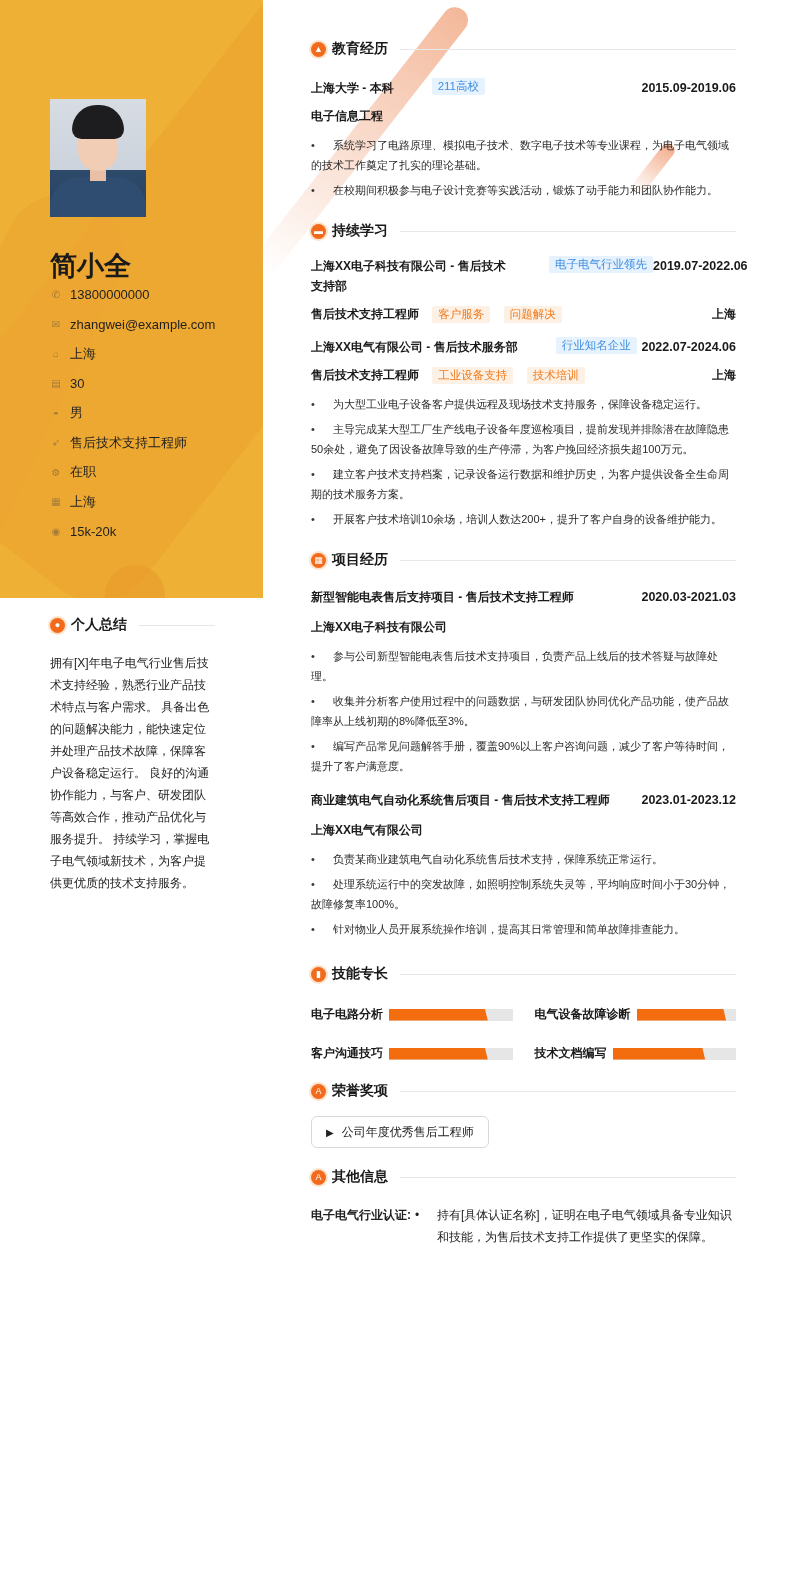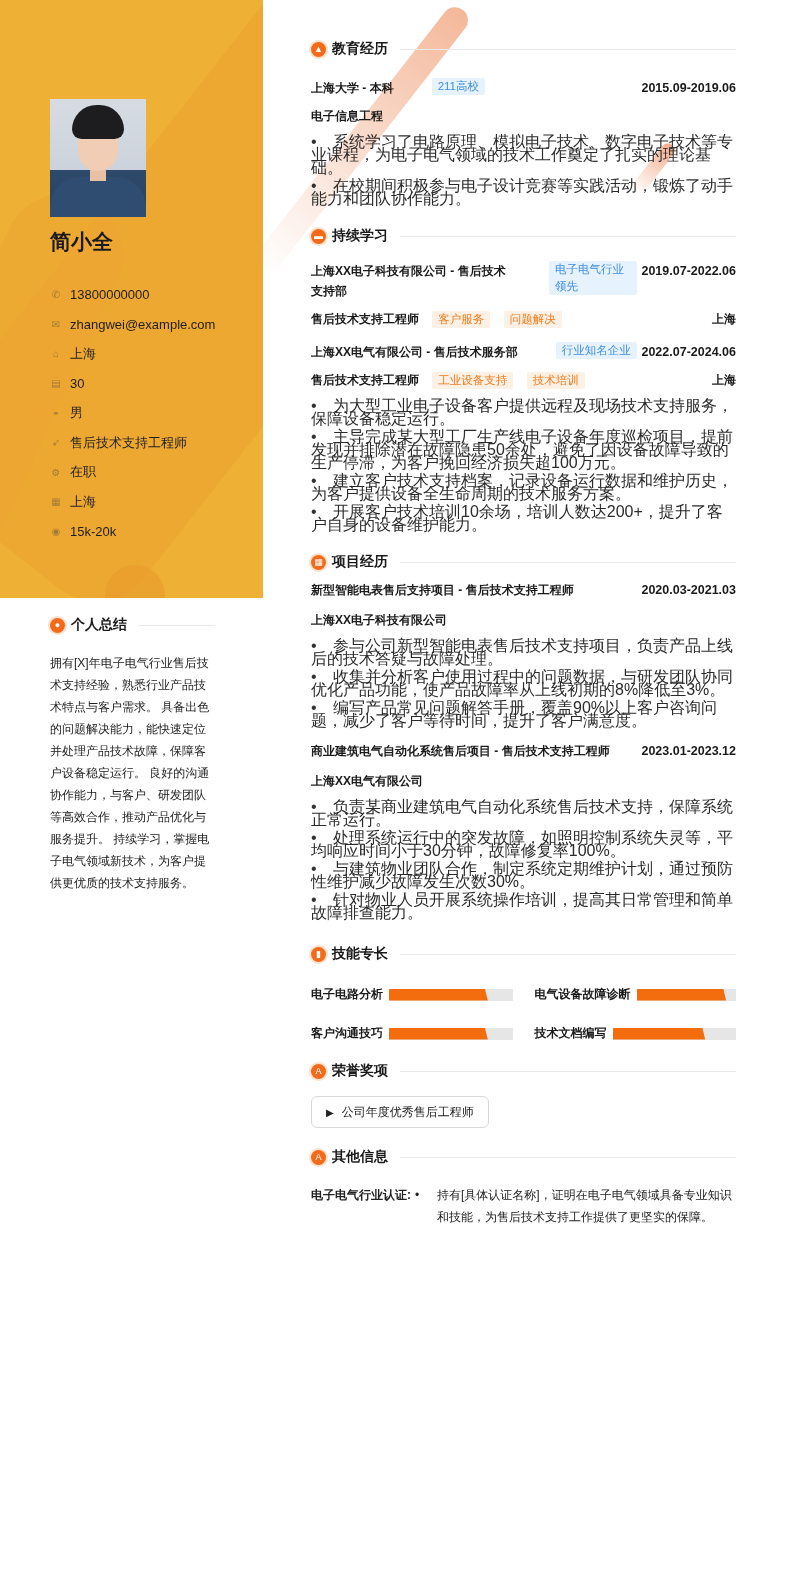--- a/index.html
+++ b/index.html
@@ -16,21 +16,21 @@
   .left-top .deco3 { position: absolute; left: 105px; top: 565px; width: 60px; height: 60px; background: #EA9B2C; border-radius: 50%; opacity: .6; }
   .photo {
     position: absolute; left: 50px; top: 99px; width: 96px; height: 118px;
     background: linear-gradient(#d7dce3 0%, #ccd3dc 60%, #2e4a6b 60%, #27415f 100%);
     overflow: hidden;
   }
   .photo .hair { position:absolute; left:22px; top:6px; width:52px; height:34px; background:#1d1d1f; border-radius: 26px 26px 10px 10px; }
   .photo .face { position:absolute; left:28px; top:20px; width:40px; height:52px; background:#f0cdb4; border-radius: 20px 20px 22px 22px; }
   .photo .neck { position:absolute; left:40px; top:66px; width:16px; height:16px; background:#e9c0a6; }
   .photo .shirt { position:absolute; left:0; top:78px; width:96px; height:40px; background:#2f4d70; border-radius: 30px 30px 0 0; }
-  .name { position: absolute; left: 50px; top: 228px; font-size: 21px; font-weight: bold; color: #1a1a1a; }
+  .name { position: absolute; left: 50px; top: 248px; font-size: 27px; font-weight: bold; color: #1a1a1a; }
   .info-list { position: absolute; left: 50px; top: 280px; }
   .info-item { display: flex; align-items: center; height: 29.6px; font-size: 13px; color: #1f1f1f; }
   .info-item .ic { width: 12px; height: 12px; margin-right: 8px; opacity: .45; display: inline-flex; align-items: center; justify-content: center; font-size: 10px; color: #444; }
 
   .summary { position: absolute; left: 50px; top: 616px; width: 165px; }
   .sec-head { display: flex; align-items: center; }
   .sec-icon { width: 15px; height: 15px; border-radius: 50%; background: #F26B1D; display: inline-flex; align-items: center; justify-content: center; color: #fff; font-size: 9px; margin-right: 6px; flex: none; box-shadow: 0 0 0 2px #fde2cc; }
   .sec-title { font-size: 14px; font-weight: bold; color: #1a1a1a; white-space: nowrap; }
   .sec-line { flex: 1; height: 1px; background: #e8e8e8; margin-left: 12px; }
   .summary-text { margin-top: 18px; font-size: 12px; line-height: 22px; color: #222; }
@@ -41,21 +41,21 @@
   .deco-stripe2 { position: absolute; left: 665px; top: 145px; width: 14px; height: 60px; border-radius: 7px; background: linear-gradient(to top, rgba(244,180,140,0) 0%, rgba(240,150,110,0.8) 100%); transform: rotate(38deg); transform-origin: top center; }
 
   .section { position: relative; margin-bottom: 20px; }
   .entry-head { display: flex; justify-content: space-between; align-items: flex-start; font-size: 12px; font-weight: bold; color: #1a1a1a; line-height: 20px; }
   .entry-left { display: flex; align-items: flex-start; gap: 28px; }
   .entry-date { white-space: nowrap; font-size: 12.5px; }
   .tag-blue { display: inline-block; background: #E6F2FD; color: #3F8FE0; font-weight: normal; padding: 0 6px; font-size: 11.5px; line-height: 17px; margin-left: 10px; border-radius: 2px; }
   .tag-orange { display: inline-block; background: #FDF0E4; color: #F07A1A; font-weight: normal; padding: 0 6px; font-size: 11.5px; line-height: 17px; margin-left: 10px; border-radius: 2px; }
   .sub { font-size: 12px; font-weight: bold; margin-top: 10px; color: #1a1a1a; display: flex; justify-content: space-between; }
   ul.bullets { list-style: none; margin-top: 10px; }
-  ul.bullets li { font-size: 16px; line-height: 13px; color: #2a2a2a; margin-bottom: 5px; position: relative; padding-left: 0; text-indent: 0; }
+  ul.bullets li { font-size: 11px; line-height: 20px; color: #2a2a2a; margin-bottom: 5px; position: relative; padding-left: 0; text-indent: 0; }
   ul.bullets li::before { content: "•"; display: inline-block; width: 22px; color: #333; }
 
   .skills { display: grid; grid-template-columns: 1fr 1fr; column-gap: 14px; row-gap: 14px; margin-top: 23px; gap: 22px; }
   .skill { display: flex; align-items: center; font-size: 12px; font-weight: bold; color: #1a1a1a; }
   .skill .bar { flex: 1; height: 12px; background: #e6e6e6; margin-left: 6px; position: relative; }
   .skill .fill { position: absolute; left: 0; top: 0; height: 12px; background: #F36C0E; clip-path: polygon(0 0, 97% 0, 100% 100%, 0 100%); }
 
   .award-btn { display: inline-flex; align-items: center; border: 1px solid #d9d9d9; border-radius: 6px; padding: 0 14px; height: 32px; font-size: 12px; color: #222; margin-top: 16px; background: #fff; }
   .award-btn .tri { font-size: 10px; margin-right: 8px; }
 
@@ -163,21 +163,21 @@
     <div class="sec-head">
       <span class="sec-icon">▬</span>
       <span class="sec-title">持续学习</span>
       <span class="sec-line"></span>
     </div>
 
     <div style="margin-top:16px;">
       <div class="entry-head">
         <div class="entry-left">
           <span style="width:200px;">上海XX电子科技有限公司 - 售后技术支持部</span>
-          <span class="tag-blue" style="width:88px;margin-left:10px;">电子电气行业领先</span>
+          <span class="tag-blue" style="width:104px;margin-left:10px;">电子电气行业领先</span>
         </div>
         <span class="entry-date">2019.07-2022.06</span>
       </div>
       <div class="sub">
         <span>
           <span>售后技术支持工程师</span>
           <span class="tag-orange">客户服务</span>
           <span class="tag-orange">问题解决</span>
         </span>
         <span>上海</span>
@@ -209,21 +209,21 @@
     </div>
   </div>
 
   <div class="section" style="margin-top:22px;">
     <div class="sec-head">
       <span class="sec-icon">▦</span>
       <span class="sec-title">项目经历</span>
       <span class="sec-line"></span>
     </div>
 
-    <div style="margin-top:9px;">
+    <div style="margin-top:18px;">
       <div class="entry-head">
         <span>新型智能电表售后支持项目 - 售后技术支持工程师</span>
         <span class="entry-date">2020.03-2021.03</span>
       </div>
       <div class="sub" style="margin-top:12px;">
           <span>上海XX电子科技有限公司</span>
         </div>
       <ul class="bullets">
         <li>参与公司新型智能电表售后技术支持项目，负责产品上线后的技术答疑与故障处理。</li>
         <li>收集并分析客户使用过程中的问题数据，与研发团队协同优化产品功能，使产品故障率从上线初期的8%降低至3%。</li>
@@ -235,21 +235,20 @@
       <div class="entry-head">
         <span>商业建筑电气自动化系统售后项目 - 售后技术支持工程师</span>
         <span class="entry-date">2023.01-2023.12</span>
       </div>
       <div class="sub" style="margin-top:12px;">
           <span>上海XX电气有限公司</span>
         </div>
       <ul class="bullets">
         <li>负责某商业建筑电气自动化系统售后技术支持，保障系统正常运行。</li>
         <li>处理系统运行中的突发故障，如照明控制系统失灵等，平均响应时间小于30分钟，故障修复率100%。</li>
-        <li>与建筑物业团队合作，制定系统定期维护计划，通过预防性维护减少故障发生次数30%。</li>
         <li>针对物业人员开展系统操作培训，提高其日常管理和简单故障排查能力。</li>
       </ul>
     </div>
   </div>
 
   <div class="section" style="margin-top:26px;">
     <div class="sec-head">
       <span class="sec-icon">▮</span>
       <span class="sec-title">技能专长</span>
       <span class="sec-line"></span>

